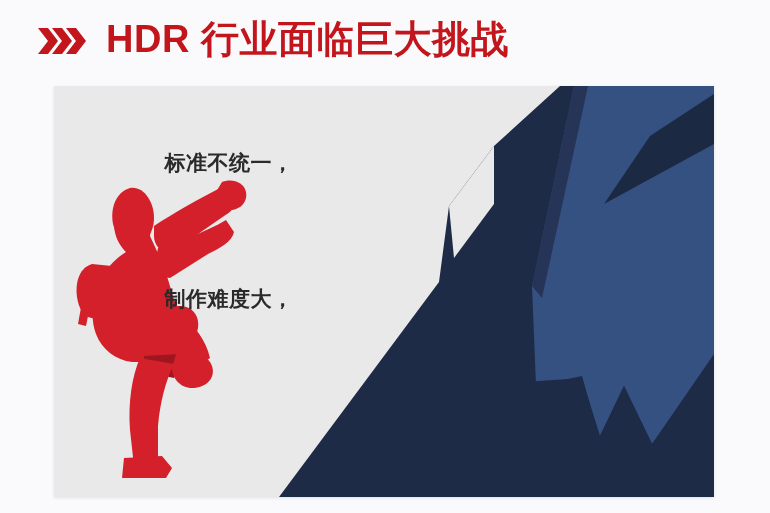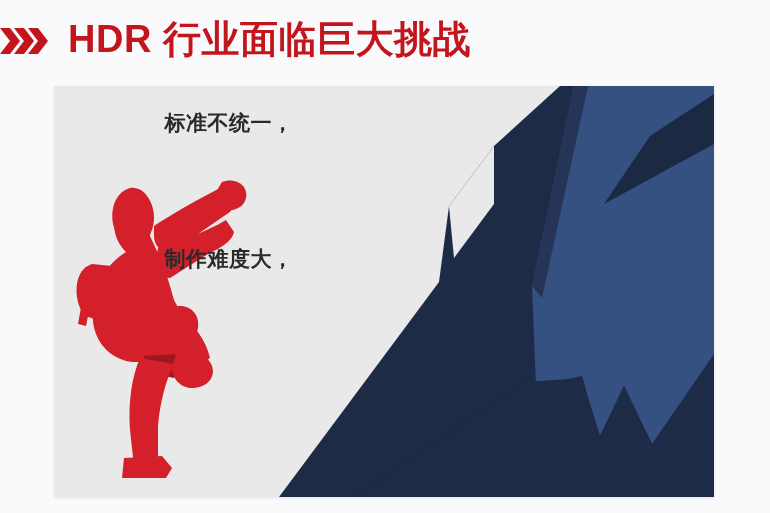--- a/index.html
+++ b/index.html
@@ -18,20 +18,21 @@
 
   
   #slide-header {
     position: absolute;
     left: 0;
     top: 0;
     width: 770px;
     height: 78px;
     display: flex;
     align-items: center;
+    padding-left: 38px;
     box-sizing: border-box;
   }
 
   #title-chevrons {
     display: block;
     width: 56px;
     height: 30px;
     margin-right: 12px;
     margin-top: 4px;
     flex: 0 0 auto;
@@ -73,20 +74,21 @@
     position: absolute;
     left: 0;
     width: 350px;
     text-align: center;
     color: #2a2a2a;
     font-size: 21px;
     font-weight: bold;
     line-height: 1.42;
     letter-spacing: 0.5px;
     font-family: "Liberation Sans", "DejaVu Sans", sans-serif;
+    margin-top: 40px;
   }
   .issue-item .issue-line { display: block; white-space: nowrap; }
 
   #issue-0 { top: 22px; }
   #issue-1 { top: 158px; }
   #issue-2 { top: 295px; }
 
   
   #cliff-illustration {
     position: absolute;

